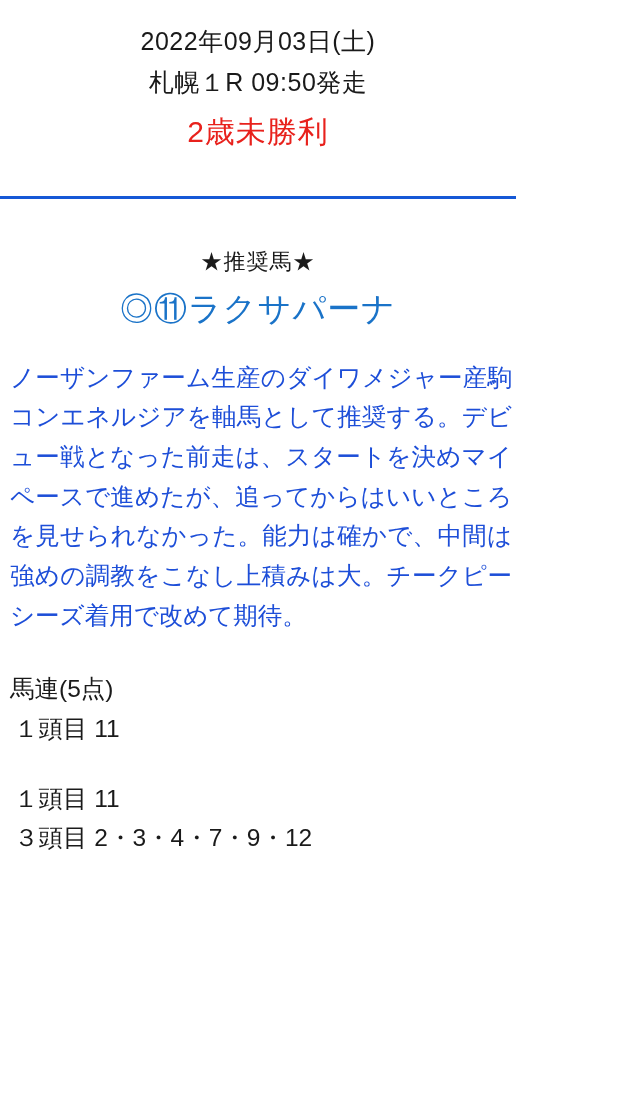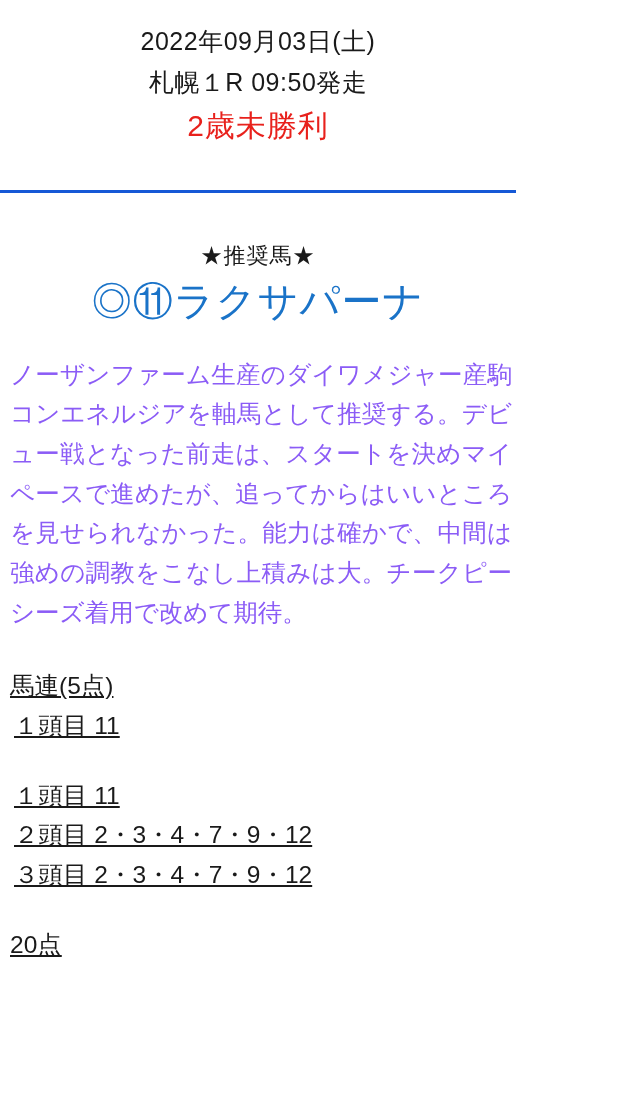--- a/index.html
+++ b/index.html
@@ -36,64 +36,63 @@
     font-size: 25px;
     line-height: 1.55;
     color: #1a1a1a;
     letter-spacing: 0.5px;
     margin-top: 2px;
   }
   .header .grade {
     font-size: 30px;
     line-height: 1.6;
     color: #e8211c;
-    margin-top: 0;
+    margin-top: 6px;
     letter-spacing: 1px;
   }
   .divider {
     height: 3px;
     background: #1558d6;
     margin: 40px 0 0 0;
     width: 100%;
   }
 
   
   .rec {
     text-align: center;
     padding-top: 48px;
   }
   .rec .rec-label {
     font-size: 22px;
     color: #1a1a1a;
     letter-spacing: 1px;
   }
   .rec .rec-horse {
-    font-size: 40px;
+    font-size: 33px;
     color: #1a73c8;
-    margin-top: 3px;
+    margin-top: 10px;
     letter-spacing: 1px;
     white-space: nowrap;
   }
 
   
   .comment {
     padding: 26px 4px 0 10px;
     font-size: 24.5px;
     line-height: 1.62;
     text-align: justify;
     text-justify: inter-ideograph;
-    color: #8b5cf6;
+    color: #1d4ed8;
   }
 
   .block {
     padding: 0 10px;
     font-size: 24.5px;
     line-height: 1.62;
     color: #1a1a1a;
-    text-decoration: underline;
   }
   .spacer-lg { height: 34px; }
   .spacer-md { height: 30px; }
 
   .bet-title { }
   .bet-line { }
   .indent { padding-left: 4px; }
 
   .total { }
 
@@ -124,24 +123,22 @@
 
   <div class="block">
     <div class="bet-title">馬連(5点)</div>
     <div class="bet-line indent">１頭目 11</div>
   </div>
 
   <div class="spacer-md"></div>
 
   <div class="block">
     <div class="bet-line indent">１頭目 11</div>
-    <div class="bet-line indent">２頭目 2・3・4・7・9・12</div>
     <div class="bet-line indent">３頭目 2・3・4・7・9・12</div>
   </div>
 
   <div class="spacer-md"></div>
 
-  <div class="block total">20点</div>
 
   <div class="spacer-md"></div>
 
 
 </div>
 
 </body></html>

